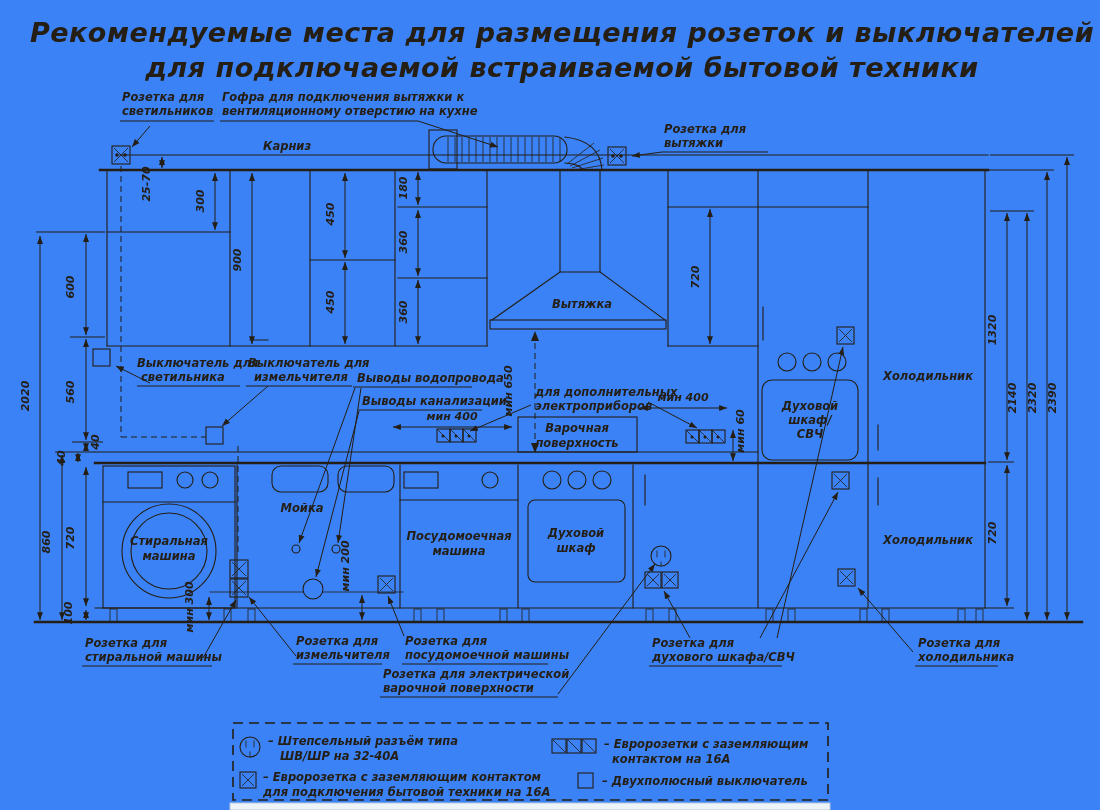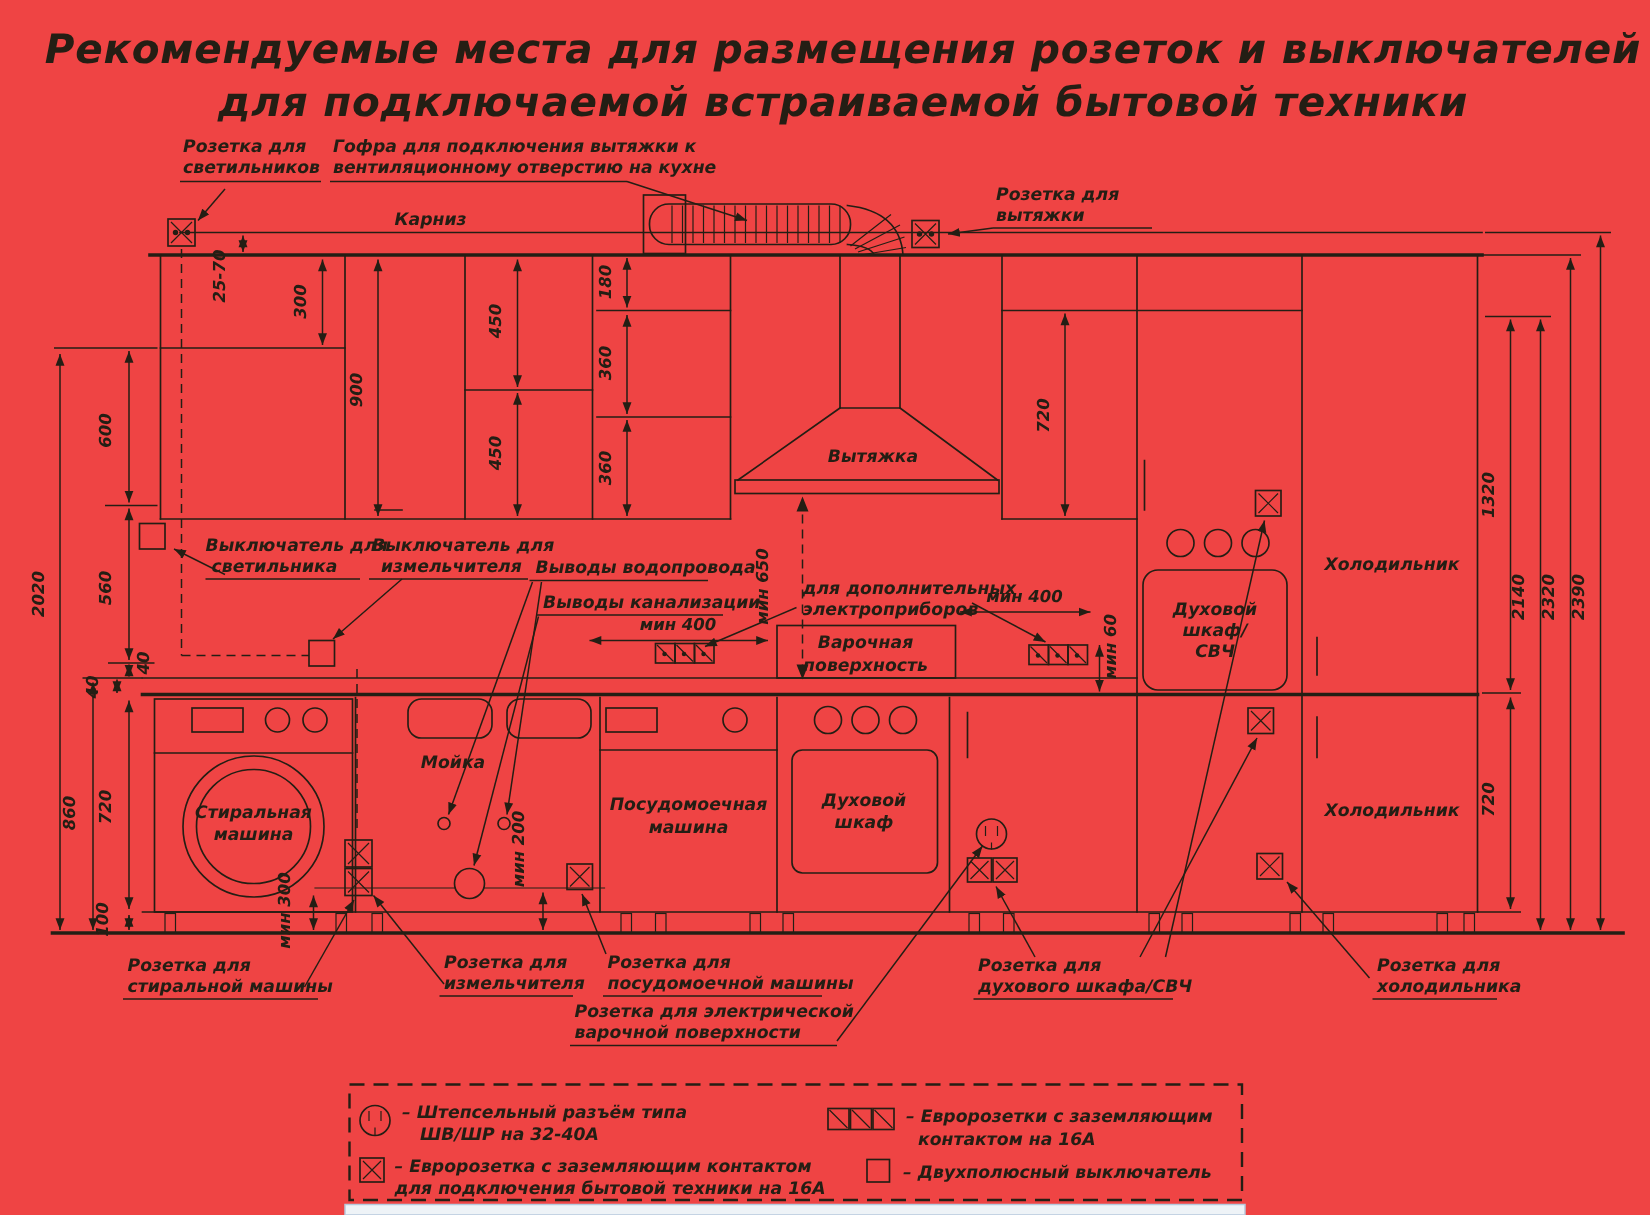--- a/index.html
+++ b/index.html
@@ -1,16 +1,16 @@
 <!DOCTYPE html>
 <html><head>
 <meta charset="utf-8">
 <style>
   html,body{margin:0;padding:0;background:#cfc3ab;}
-  #stage{position:relative;width:1100px;height:810px;background:#ef4444;overflow:hidden;
+  #stage{position:relative;width:1100px;height:810px;background:#3b82f6;overflow:hidden;
          font-family:"DejaVu Sans",sans-serif;}
   svg{position:absolute;left:0;top:0;}
   .ln{stroke:#241e14;stroke-width:1.1;fill:none;stroke-linecap:square;}
   .thick{stroke-width:2.4;}
   .thin{stroke-width:0.8;}
   .dim{stroke:#241e14;stroke-width:1;fill:none;}
   .dash{stroke-dasharray:6,4;}
   .dashb{stroke-dasharray:10,6;stroke-width:1.6;}
   text{fill:#241e14;font-family:"DejaVu Sans",sans-serif;font-style:italic;font-weight:bold;}
   .ttl{font-size:27px;letter-spacing:0.5px;}

